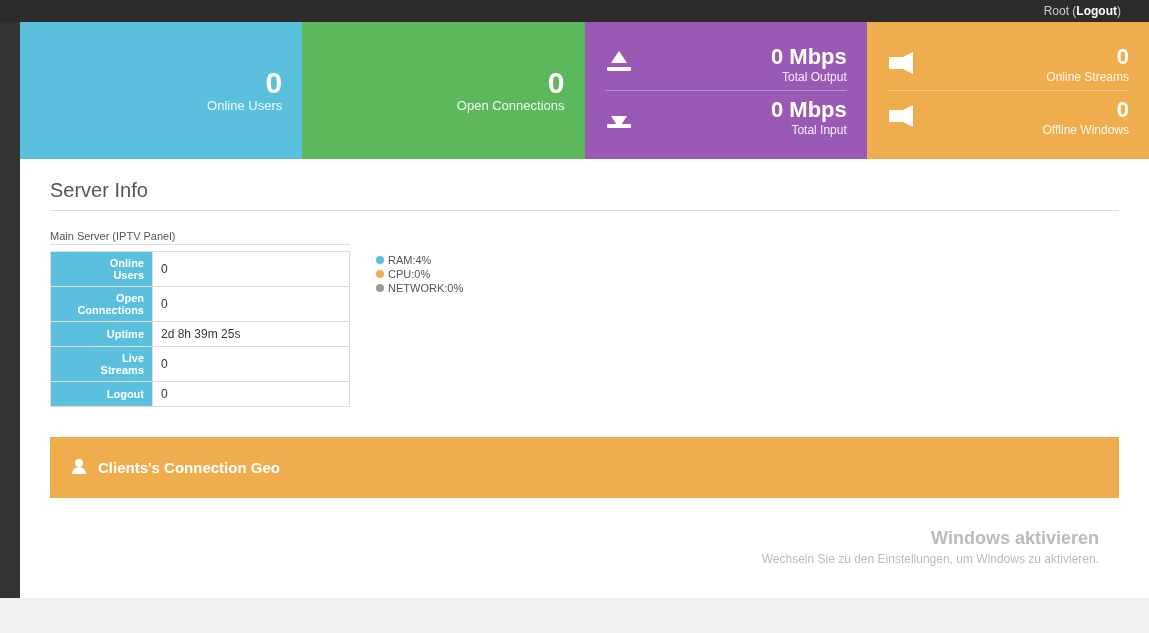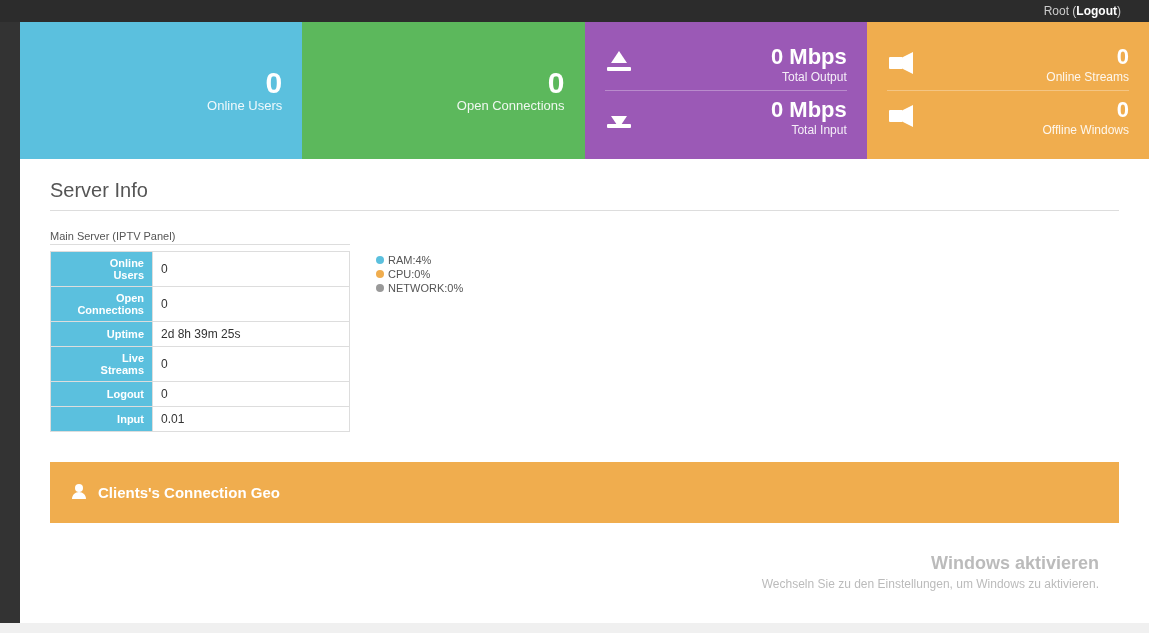--- a/index.html
+++ b/index.html
@@ -342,24 +342,20 @@
                 <td class="value-cell">2d 8h 39m 25s</td>
               </tr>
               <tr>
                 <td class="label-cell">Live<br>Streams</td>
                 <td class="value-cell">0</td>
               </tr>
               <tr>
                 <td class="label-cell">Logout</td>
                 <td class="value-cell">0</td>
               </tr>
-              <tr>
-                <td class="label-cell">Input</td>
-                <td class="value-cell">0.01</td>
-              </tr>
             </tbody>
               </table>
           </div>
           <div class="stats-area">
             <div class="stat-item">
               <div class="stat-dot-blue"></div>
               <span>RAM:4%</span>
             </div>
             <div class="stat-item">
               <div class="stat-dot-orange"></div>

